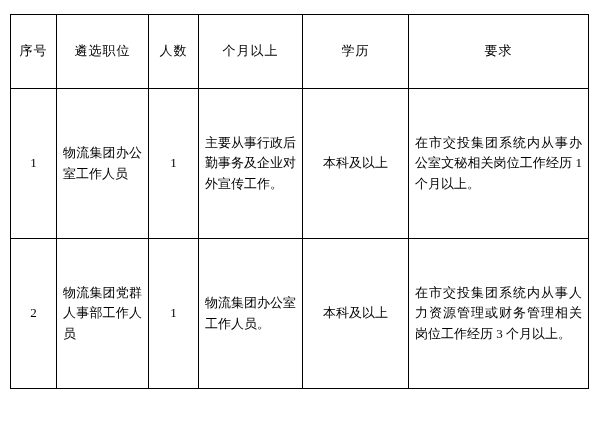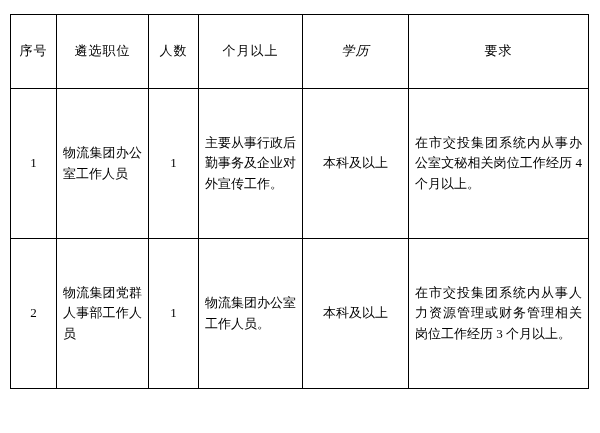--- a/index.html
+++ b/index.html
@@ -41,21 +41,21 @@
     text-align: center;
     font-weight: bold;
     font-size: 13.5px;
     height: 74px;
     letter-spacing: 1px;
   }
   .col-no      { width: 46px; }
   .col-pos     { width: 92px; margin-left: 8px; }
   .col-count   { width: 50px; }
   .col-desc    { width: 104px; }
-  .col-edu     { width: 106px; font-style: italic; }
+  .col-edu     { width: 106px; }
   .col-req     { width: 180px; margin-left: 36px; }
 
   tbody td {
     height: 150px;
   }
   tbody tr:nth-child(2) td {
     height: 150px;
   }
   .c-center {
     text-align: center;
@@ -83,21 +83,21 @@
         <th class="col-req">要求</th>
       </tr>
     </thead>
     <tbody>
       <tr>
         <td class="c-center num">1</td>
         <td class="c-just">物流集团办公室工作人员</td>
         <td class="c-center num">1</td>
         <td class="c-just">主要从事行政后勤事务及企业对外宣传工作。</td>
         <td class="c-center">本科及以上</td>
-        <td class="c-just">在市交投集团系统内从事办公室文秘相关岗位工作经历 4 个月以上。</td>
+        <td class="c-just">在市交投集团系统内从事办公室文秘相关岗位工作经历 1 个月以上。</td>
       </tr>
       <tr>
         <td class="c-center num">2</td>
         <td class="c-just">物流集团党群人事部工作人员</td>
         <td class="c-center num">1</td>
         <td class="c-just">物流集团办公室工作人员。</td>
         <td class="c-center">本科及以上</td>
         <td class="c-just">在市交投集团系统内从事人力资源管理或财务管理相关岗位工作经历 3 个月以上。</td>
       </tr>
     </tbody>

